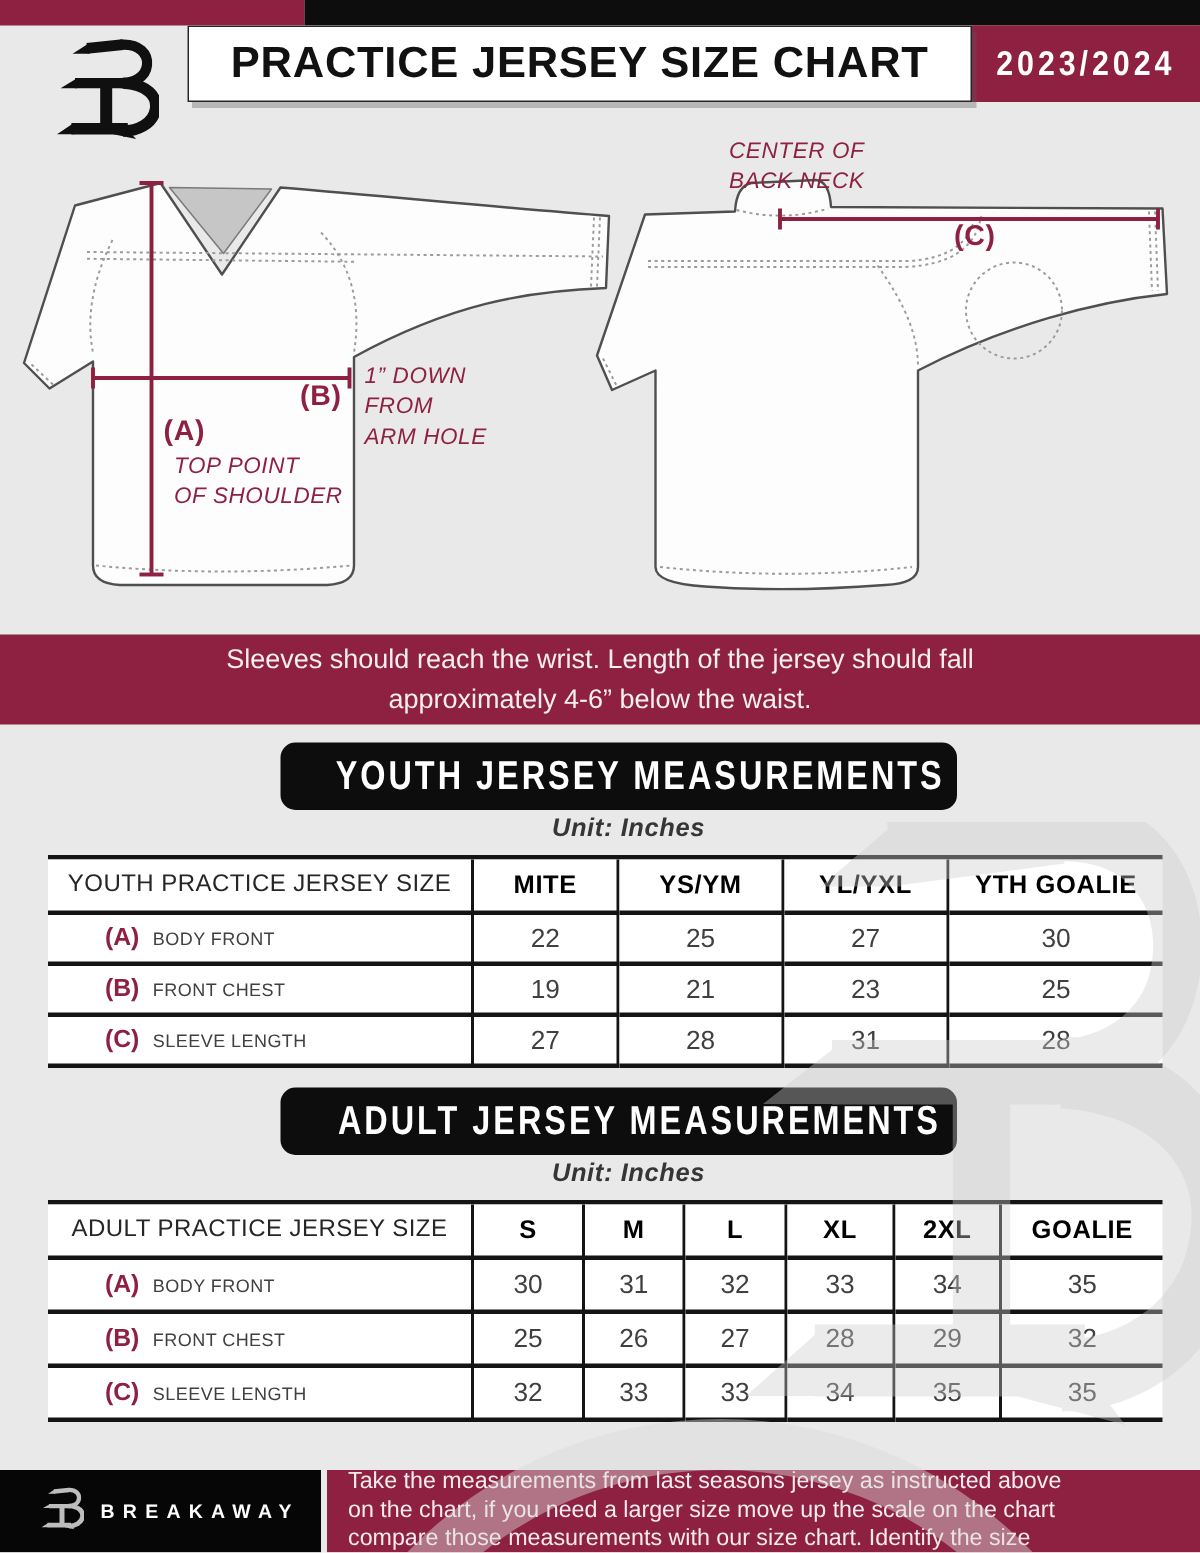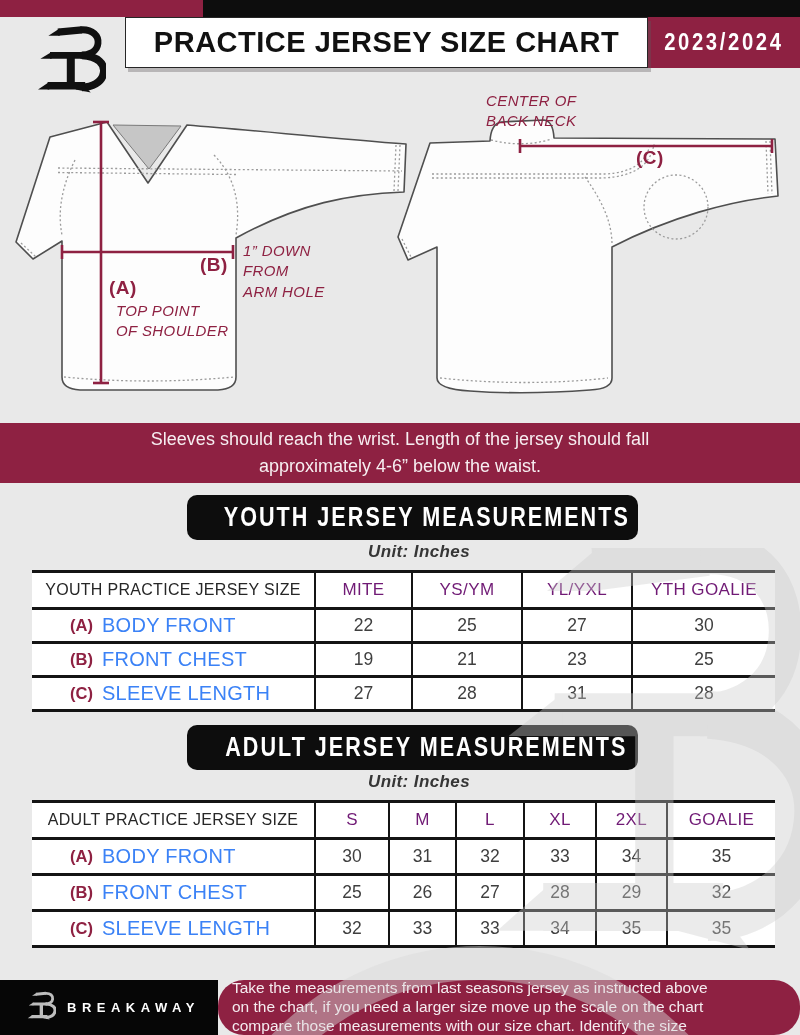--- a/index.html
+++ b/index.html
@@ -76,45 +76,45 @@
   .youth-table .cell{height:34px;}
   .youth-table .head{height:37px;}
   .adult-table .cell{height:36px;}
   .adult-table .head{height:37px;}
   .cell{
     background:#fff;border-bottom:3px solid var(--line);border-right:2px solid var(--line);
     display:flex;align-items:center;justify-content:center;box-sizing:border-box;
   }
   .youth-table .cell:nth-child(5n){border-right:none;}
   .adult-table .cell:nth-child(7n){border-right:none;}
-  .head{font-weight:400;font-size:17px;color:#701a75;letter-spacing:.4px;}
+  .head{font-weight:700;font-size:17px;color:#000000;letter-spacing:.4px;}
   .head.first{font-weight:400;font-size:16px;letter-spacing:.3px;color:#262626;}
   .rowlabel{justify-content:flex-start;padding-left:38px;gap:9px;}
   .rowlabel .marker-cell{color:var(--maroon);font-weight:700;font-size:16.5px;}
-  .rowlabel .rlabel{color:#3b82f6;font-size:20px;letter-spacing:.3px;}
+  .rowlabel .rlabel{color:#404040;font-size:12px;letter-spacing:.3px;}
   .val{font-size:17.5px;color:#3f3f3f;}
 
   
   .watermark{left:478px;top:548px;z-index:40;pointer-events:none;opacity:.38;color:#cdcdcd;}
   .swoosh{left:0;top:0;z-index:39;pointer-events:none;}
 
   
   .footer-black{
-    left:0;top:980px;width:218px;height:55px;background:#060606;z-index:10;
-    display:flex;align-items:center;
+    left:0;top:980px;width:186px;height:55px;background:#060606;z-index:10;
+    display:flex;align-items:center;padding-left:28px;
   }
   .footer-logo{position:absolute;left:26px;top:9px;width:30px;height:38px;color:#bdbdbd;}
   .footer-brand{
     position:absolute;left:67px;top:0;height:55px;display:flex;align-items:center;
     color:#fdfdfd;font-size:13px;font-weight:600;letter-spacing:5.5px;white-space:nowrap;
   }
   .footer-maroon{
     left:218px;top:980px;width:582px;height:55px;background:var(--maroon);z-index:10;
     color:#f5ebef;font-size:15.5px;line-height:1.22;
-    display:flex;flex-direction:column;justify-content:center;padding-left:14px;box-sizing:border-box;border-radius:26px;
+    display:flex;flex-direction:column;justify-content:center;padding-left:14px;box-sizing:border-box;
   }
   .footer-maroon span{display:block;white-space:nowrap;}
 </style>
 </head>
 <body>
 
 <div class="page" style="--maroon: #8e2142; --bar-black: #0d0d0d; --page-bg: #e9e9e9; --line: #141414;">
 
   <svg width="0" height="0" style="position:absolute">
     <defs>

